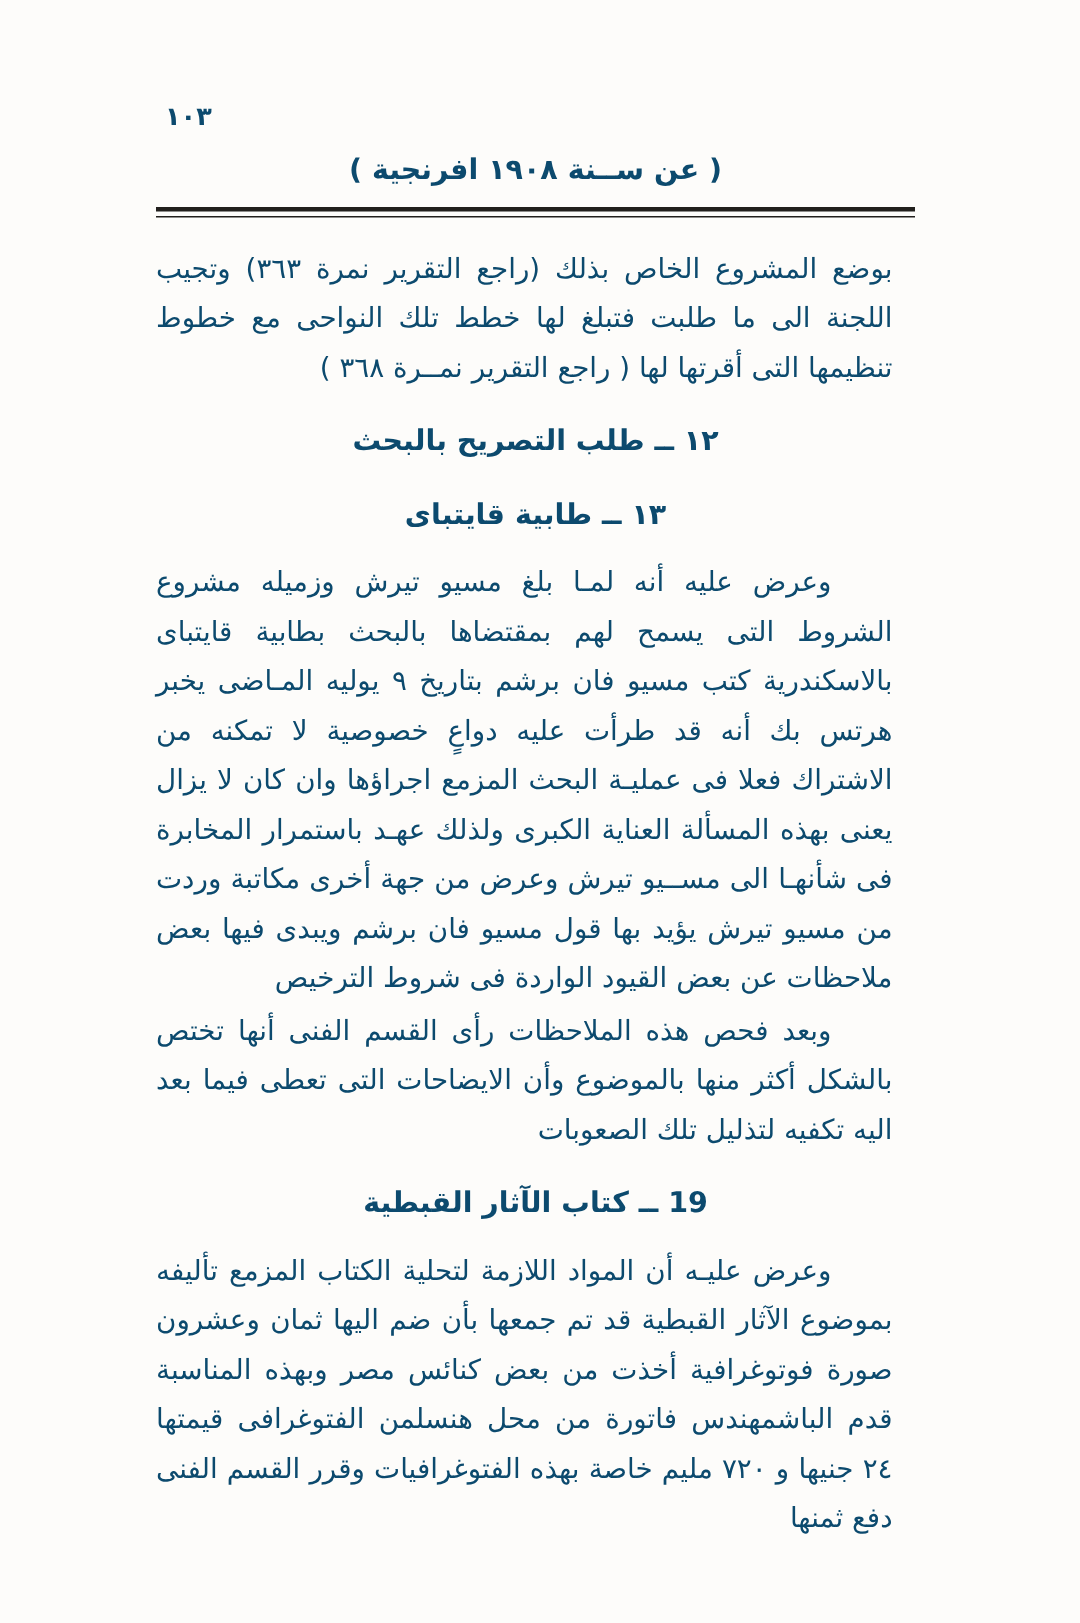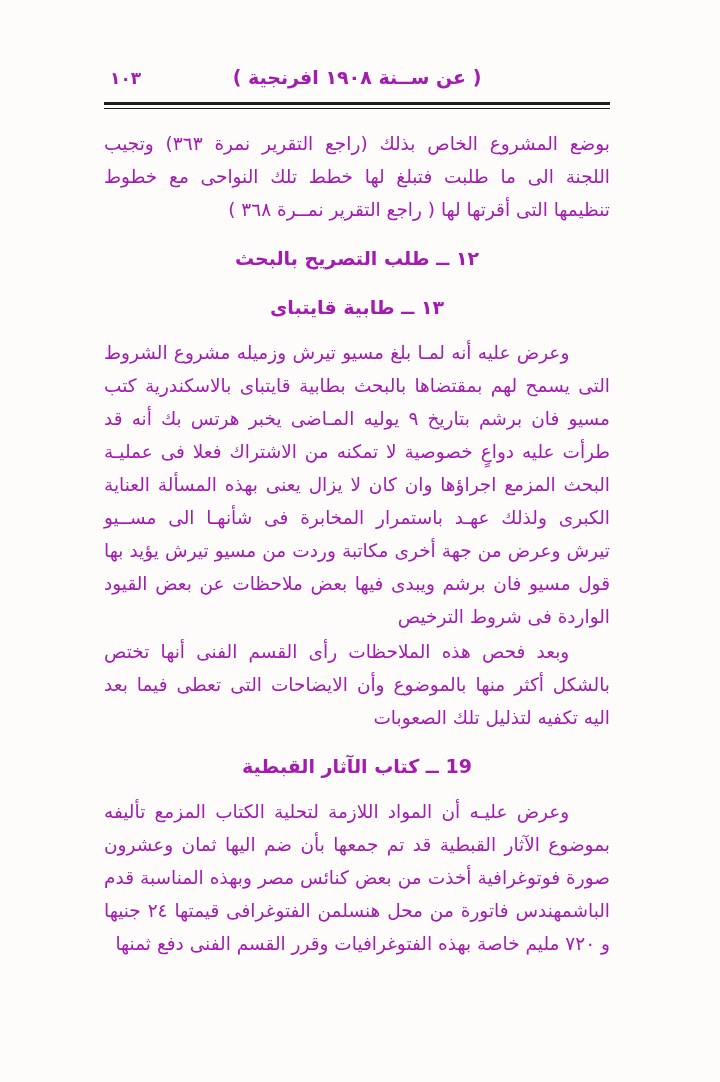--- a/index.html
+++ b/index.html
@@ -7,21 +7,21 @@
     padding: 0;
     background: #e9e7e2;
     font-family: "DejaVu Sans", sans-serif;
   }
   .page {
     position: relative;
     width: 720px;
     height: 1082px;
     margin: 0 auto;
     background: #fdfcfa;
-    color: #a21caf;
+    color: #0c4a6e;
     box-sizing: border-box;
     padding: 66px 110px 40px 104px;
     direction: rtl;
     overflow: hidden;
   }
   .page-header {
     display: flex;
     align-items: baseline;
     justify-content: center;
     position: relative;
@@ -33,35 +33,36 @@
     top: 2px;
     font-size: 17px;
     font-weight: bold;
     letter-spacing: 1px;
   }
   .header-title {
     font-size: 19px;
     font-weight: bold;
     text-align: center;
     white-space: nowrap;
+    margin-top: 36px;
   }
   .header-rule {
     border-top: 3px solid #211f1c;
     border-bottom: 1px solid #211f1c;
     height: 3px;
     margin: 6px 0 18px 0;
   }
   .body-text {
     font-size: 18.5px;
     line-height: 33px;
     text-align: justify;
     text-justify: inter-word;
   }
   .para {
-    margin: 0 0 2px 0;
+    margin: 0 15px 2px 0;
   }
   .para.indent {
     text-indent: 2.2em;
   }
   .section-heading {
     text-align: center;
     font-weight: bold;
     font-size: 19px;
     margin: 16px 0 12px 0;
     letter-spacing: 0.5px;

